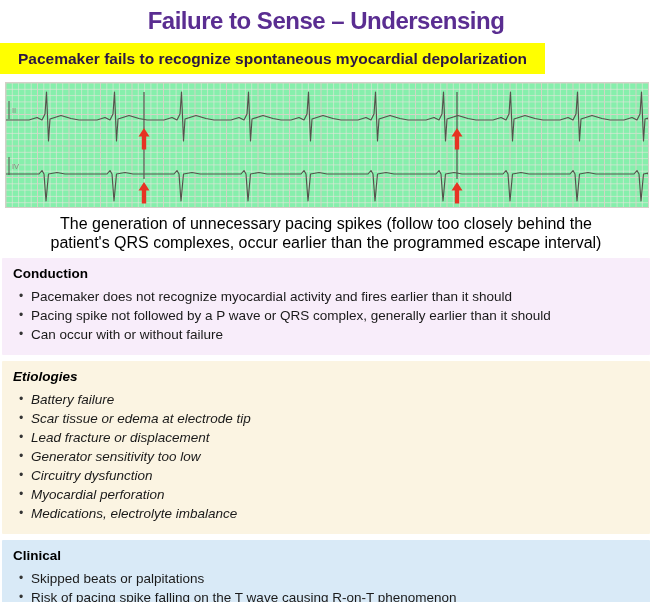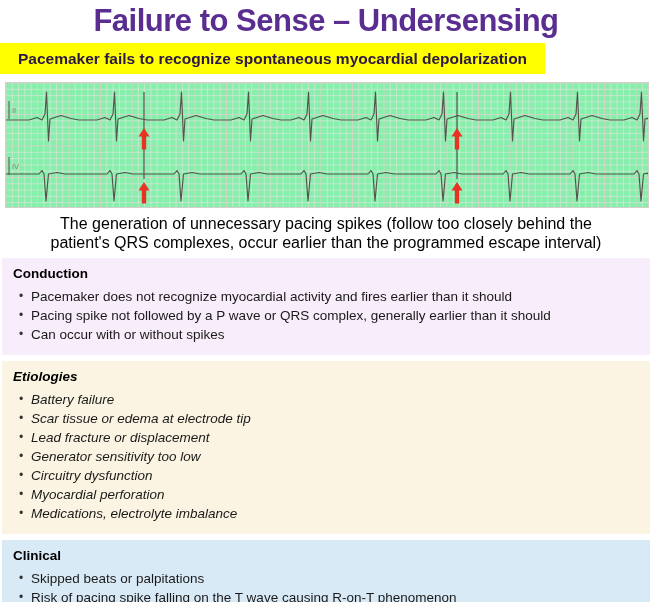--- a/index.html
+++ b/index.html
@@ -3,21 +3,21 @@
 <meta charset="utf-8">
 <style>
   html,body { margin:0; padding:0; }
   body {
     width:652px; height:602px; overflow:hidden;
     background:#ffffff;
     font-family:"Liberation Sans", sans-serif;
     color:#111;
   }
   .title {
-    text-align:center; font-weight:bold; font-size:31px; line-height:39px;
+    text-align:center; font-weight:bold; font-size:24px; line-height:39px;
     letter-spacing:-0.5px; color:#5a2d91; padding-top:1px;
   }
   .banner-row { text-align:left; margin-top:3px; }
   .banner {
     display:inline-block; background:#ffff00; color:#2b1745;
     font-weight:bold; font-size:15.5px; line-height:19px; padding:6px 18px;
   }
   .ecg-wrap {
     margin:8px 3px 0 5px; border:1px solid #d4cfc8; background:#86efac;
   }
@@ -66,21 +66,21 @@
 <div class="caption">
   <div>The generation of unnecessary pacing spikes (follow too closely behind the</div>
   <div>patient's QRS complexes, occur earlier than the programmed escape interval)</div>
 </div>
 
 <div class="section" id="sec-conduction" style="background: rgb(248, 237, 250);">
   <h3>Conduction</h3>
   <ul>
       <li>Pacemaker does not recognize myocardial activity and fires earlier than it should</li>
       <li>Pacing spike not followed by a P wave or QRS complex, generally earlier than it should</li>
-      <li>Can occur with or without spikes</li>
+      <li>Can occur with or without failure</li>
     </ul>
 </div>
 
 <div class="section" id="sec-etiologies" style="background: rgb(251, 244, 226); font-style: italic;">
   <h3>Etiologies</h3>
   <ul>
       <li>Battery failure</li>
       <li>Scar tissue or edema at electrode tip</li>
       <li>Lead fracture or displacement</li>
       <li>Generator sensitivity too low</li>

